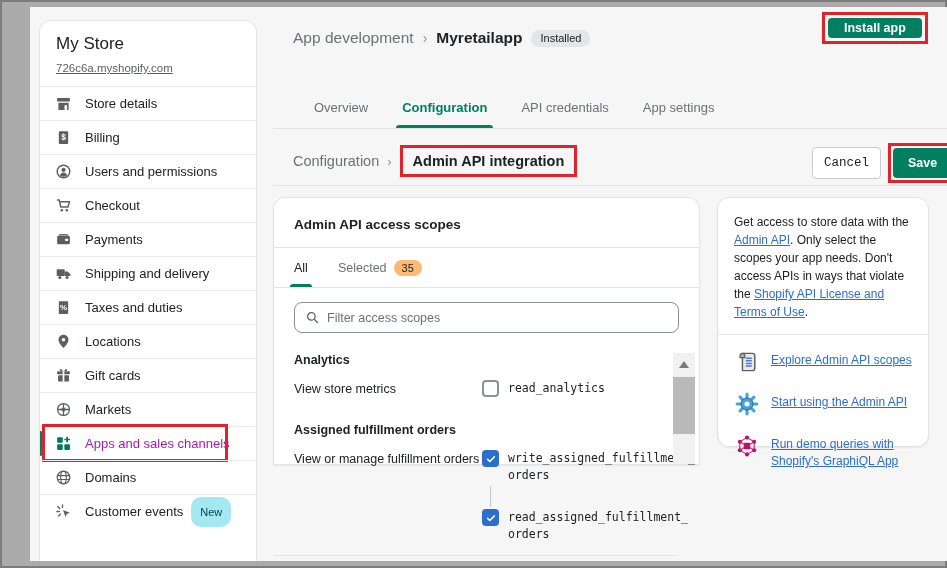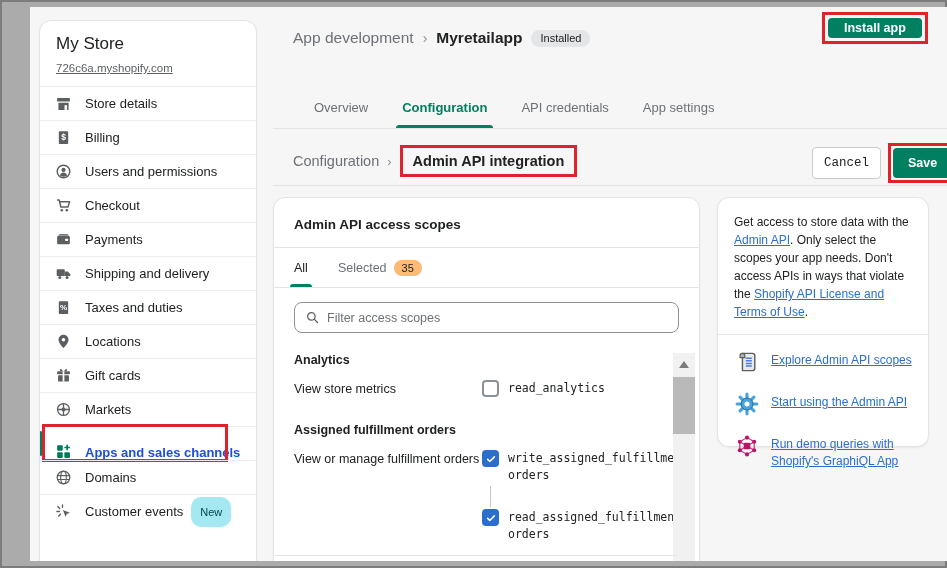--- a/index.html
+++ b/index.html
@@ -13,21 +13,21 @@
   .sidebar { position:absolute; left:9px; top:13px; width:218px; height:600px;
              background:#fff; border:1px solid #e3e4e6; border-radius:12px;
              box-shadow:0 1px 2px rgba(0,0,0,.06); overflow:hidden; }
   .sb-head { padding:13px 16px 10px; }
   .store-name { font-size:17px; color:#202223; margin-bottom:4px; }
   .store-domain { font-size:11.5px; color:#5c5f62; text-decoration:underline; cursor:pointer; display:inline-block; }
   .menu-item { position:relative; height:34px; display:flex; align-items:center;
                padding:0 14px; border-top:1px solid #ececee; cursor:pointer; font-size:13px; color:#202223; }
   .mi-icon { width:18px; height:18px; margin-right:13px; color:#5c5f62; flex:0 0 18px; display:flex; align-items:center; justify-content:center; }
   .mi-icon svg { width:17px; height:17px; }
-  .menu-item.active { color:#1d4ed8; font-weight:700;align-items:flex-end; }
+  .menu-item.active { color:#a21caf; font-weight:400; }
   .menu-item.active .mi-icon { color:#007a5c; }
   .active-bar { position:absolute; left:0; top:4px; bottom:4px; width:3px; background:#008060; border-radius:0 3px 3px 0; }
   .new-badge { margin-left:8px; background:#a4e8f2; color:#05454e; font-size:11px; padding:9px 9px; border-radius:10px; font-weight:400; }
 
   
   .red-box { border:3px solid #e0232b; }
   .rb-item { position:absolute; left:2px; top:-3px; width:186px; height:38px; pointer-events:none; }
 
   
   .hdr { position:absolute; left:263px; top:22px; display:flex; align-items:center; gap:9px; }
@@ -52,21 +52,21 @@
   .sh-chev { color:#8c9196; font-size:13px; }
   .sh-current-box { padding:4px 10px; }
   .sh-current { font-size:14.5px; font-weight:700; color:#202223; }
   .actions { position:absolute; left:782px; top:136px; display:flex; align-items:center; gap:7px; }
   .btn-cancel { background:#fff; border:1px solid #c9cccf; border-radius:4px; font-size:12.5px;
                 padding:8px 11px; color:#202223; cursor:pointer; font-family:Liberation Mono, monospace; }
   .save-wrap { padding:2px; }
   .btn-save { padding:8px 15px; }
 
   
-  .scopes-card { position:absolute; left:243px; top:190px; width:427px; height:372px;
+  .scopes-card { position:absolute; left:243px; top:190px; width:427px; height:268px;
                  background:#fff; border:1px solid #e2e4e6; border-radius:12px 12px 0 0;
                  box-shadow:0 1px 2px rgba(0,0,0,.06); }
   .card-title { font-size:13.5px; font-weight:700; padding:19px 20px 15px; }
   .card-div { height:1px; background:#e4e5e7; }
   .scope-tabs { display:flex; align-items:center; gap:30px; padding:0 20px; height:40px; border-bottom:1px solid #e4e5e7; }
   .stab { font-size:12.5px; color:#6d7175; height:100%; display:flex; align-items:center; gap:7px; cursor:pointer; position:relative; }
   .stab.active { color:#202223; }
   .stab.active::after { content:""; position:absolute; left:-4px; right:-4px; bottom:0; height:3px; background:#008060; border-radius:3px 3px 0 0; }
   .count-pill { background:#fdba74; color:#202223; font-size:11px; padding:2px 8px; border-radius:10px; }
   .filter { margin:14px 20px 10px; height:31px; border:1px solid #8c9196; border-radius:8px;

